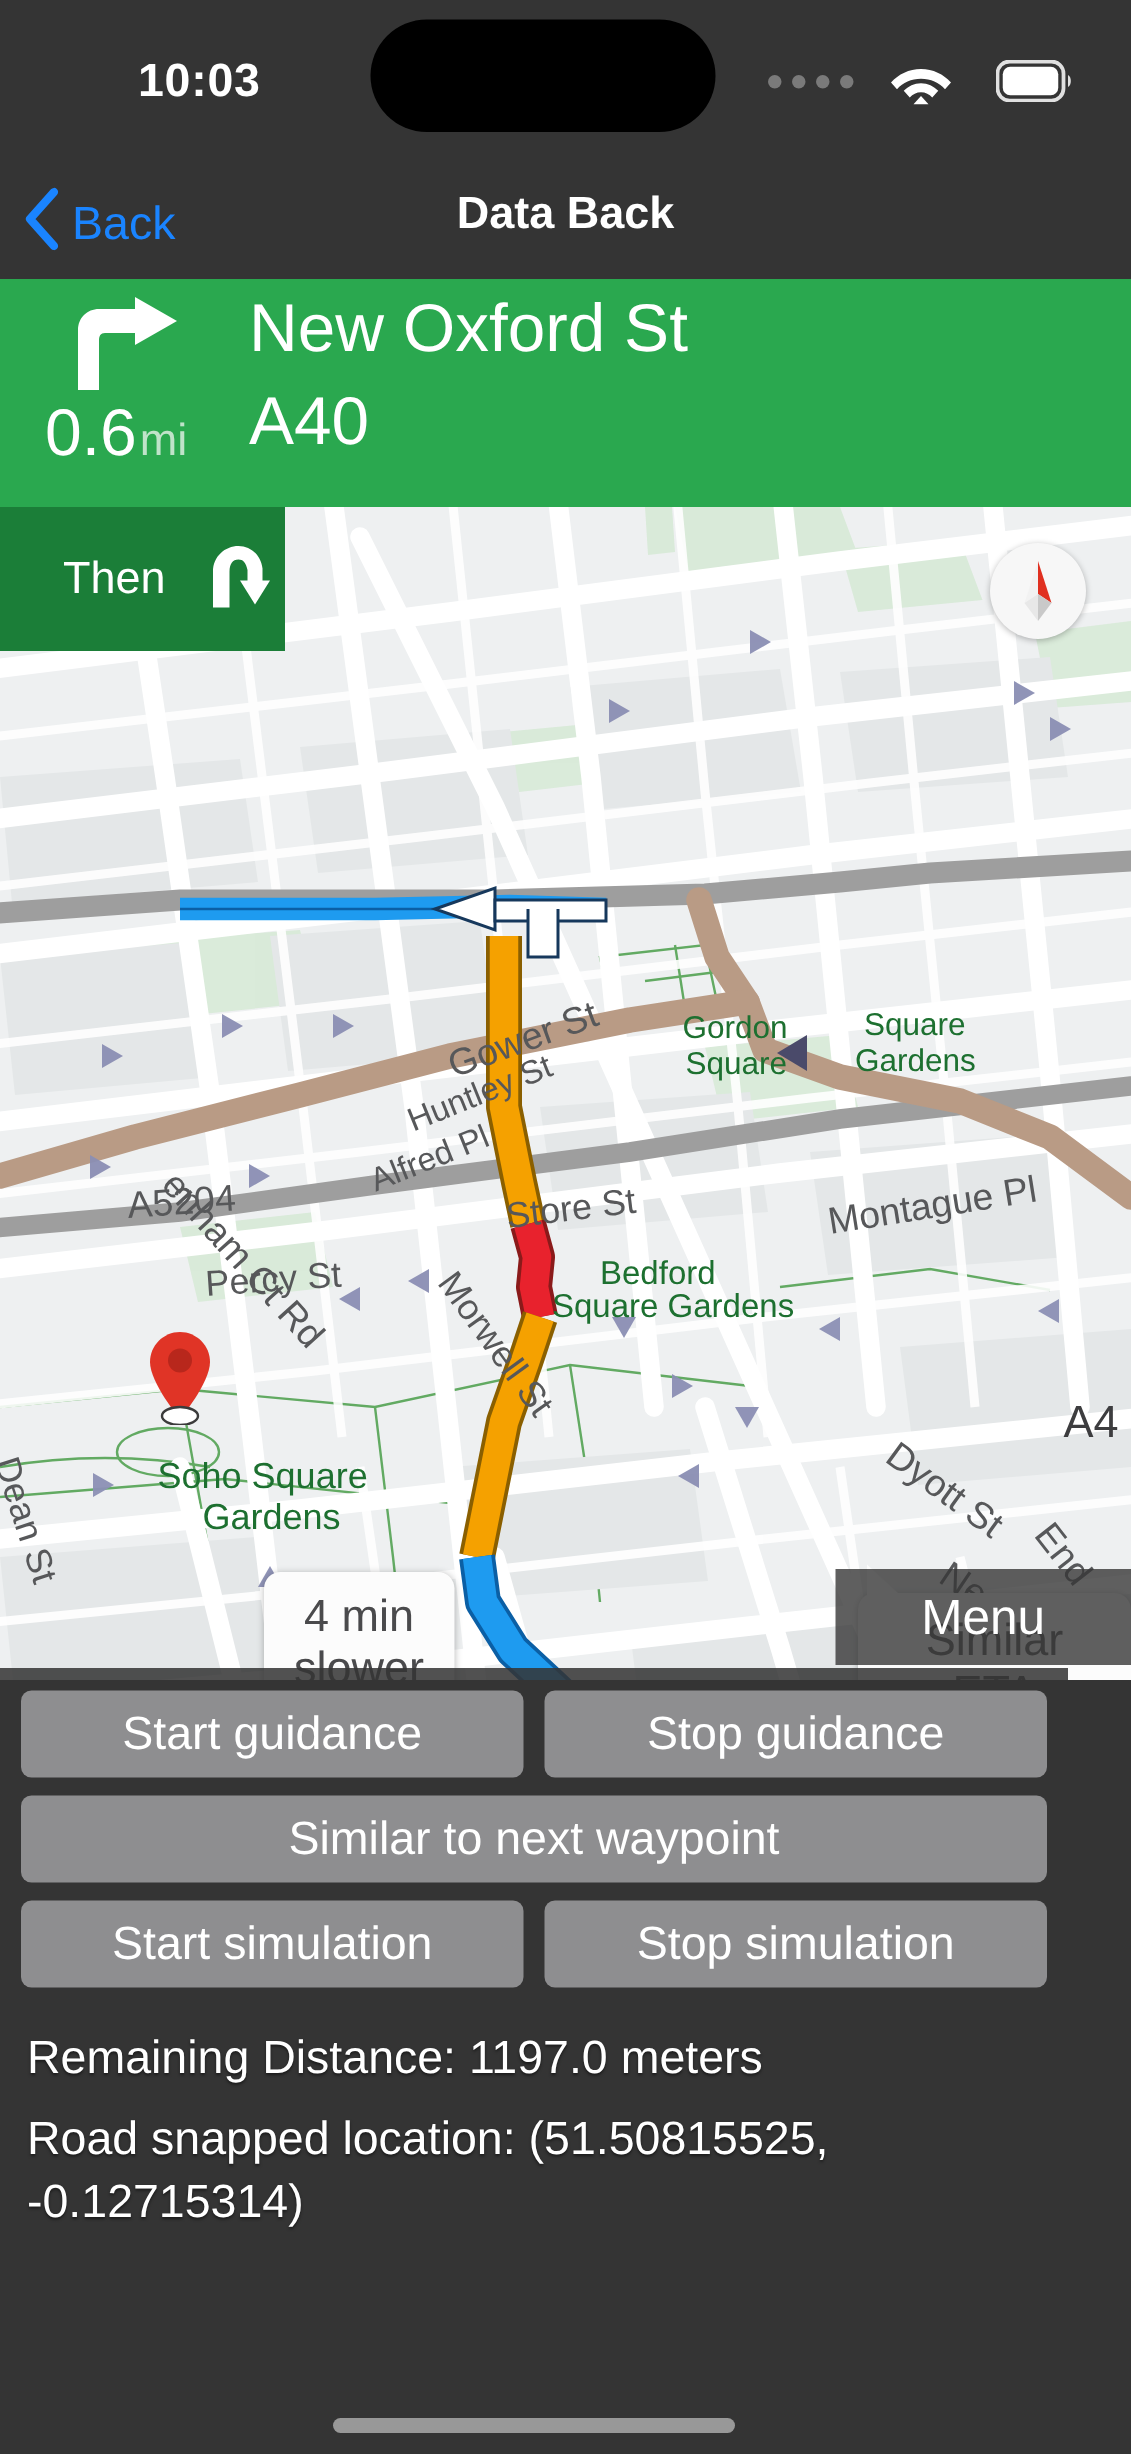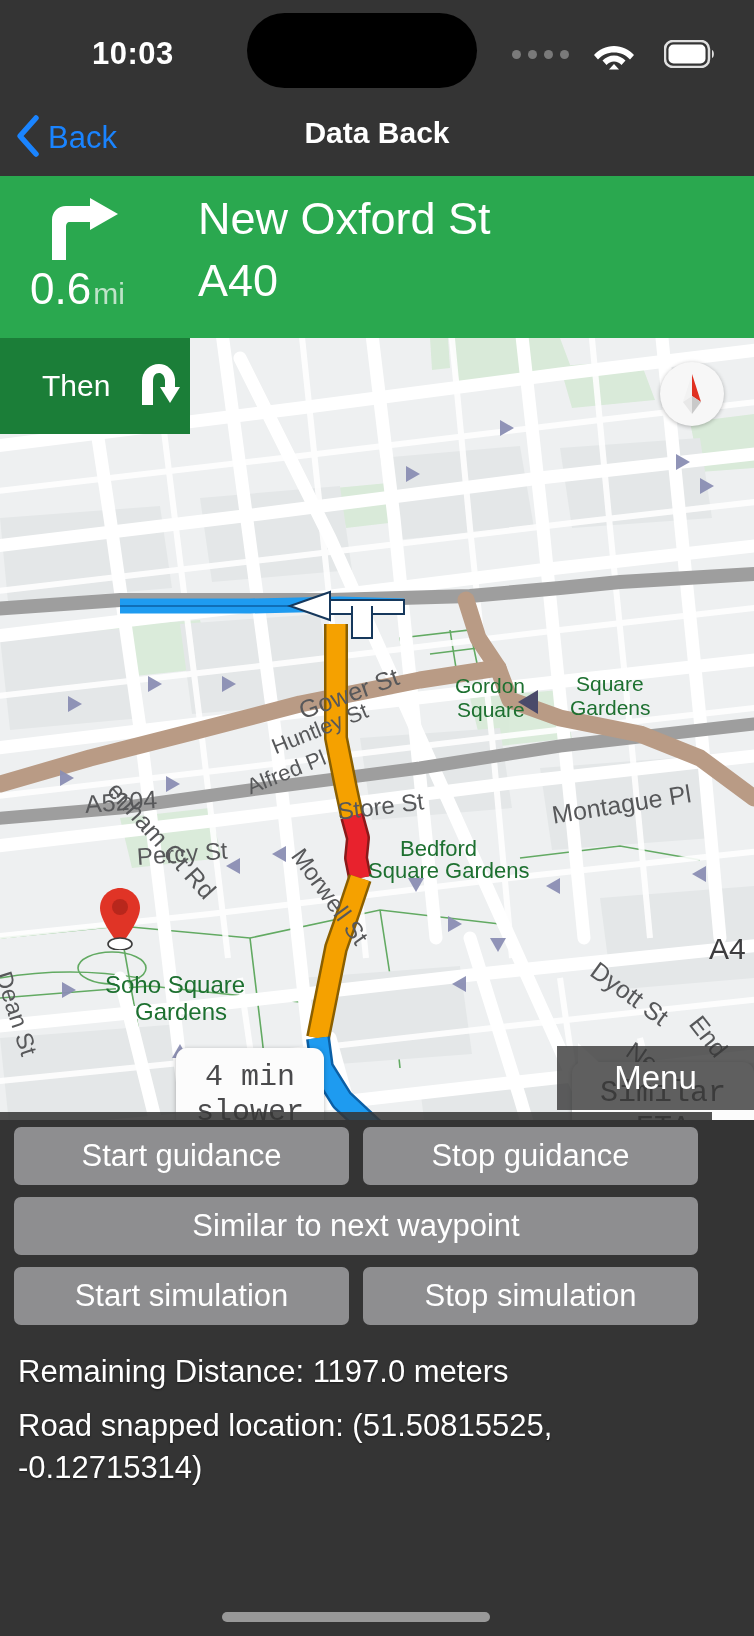--- a/index.html
+++ b/index.html
@@ -39,21 +39,21 @@
   }
   #sig-dots i {
     display:block; width: 9px; height: 9px; border-radius: 50%;
     background: #7a7a7a;
   }
   #wifi-icon { position: absolute; right: 118px; top: 38px; }
   #battery-icon { position: absolute; right: 38px; top: 40px; }
 
   
   #nav-header {
-    position: absolute; top: 104px; left: 0;
+    position: absolute; top: 114px; left: 0;
     width: 754px; height: 72px;
     background: #343434;
     z-index: 40;
   }
   #back-button {
     position: absolute; left: 14px; top: 10px;
     display: flex; align-items: center; gap: 8px;
     cursor: pointer;
   }
   #back-button .chev { display:block; }
@@ -74,21 +74,21 @@
   #maneuver-distance {
     position: absolute; left: 30px; top: 88px;
     color: #fff; font-size: 44px; font-weight: 300;
     display: flex; align-items: baseline;
   }
   #maneuver-distance .unit {
     font-size: 30px; color: #bfe3c9; margin-left: 2px; font-weight: 400;
   }
   #maneuver-road {
     position: absolute; left: 166px; top: 12px;
-    color: #fff; font-size: 45px; font-weight: 400; line-height: 62px; margin-left: 32px;
+    color: #fff; font-size: 45px; font-weight: 400; line-height: 62px;
   }
 
   
   #then-banner {
     position: absolute; top: 338px; left: 0;
     width: 190px; height: 96px;
     background: #1b7e38;
     z-index: 30;
     display: flex; align-items: center; padding-left: 42px; gap: 24px;
   }
@@ -128,21 +128,20 @@
     position: absolute;
     background: #fcfcfc;
     border-radius: 11px;
     box-shadow: 0 1px 5px rgba(0,0,0,0.28);
     color: #4a4a4c;
     font-size: 30px;
     line-height: 35px;
     padding: 12px 20px;
     text-align: center;
     z-index: 9;
-    font-family: Liberation Mono, monospace;
   }
   .callout .tail {
     position: absolute; width: 0; height: 0;
   }
   #callout-slower { left: 176px; top: 710px; }
   #callout-eta { left: 572px; top: 724px; padding: 14px 22px; }
   #callout-eta .tail {
     left: 6px; top: -19px;
     border-right: 24px solid transparent;
     border-bottom: 22px solid #fcfcfc;

